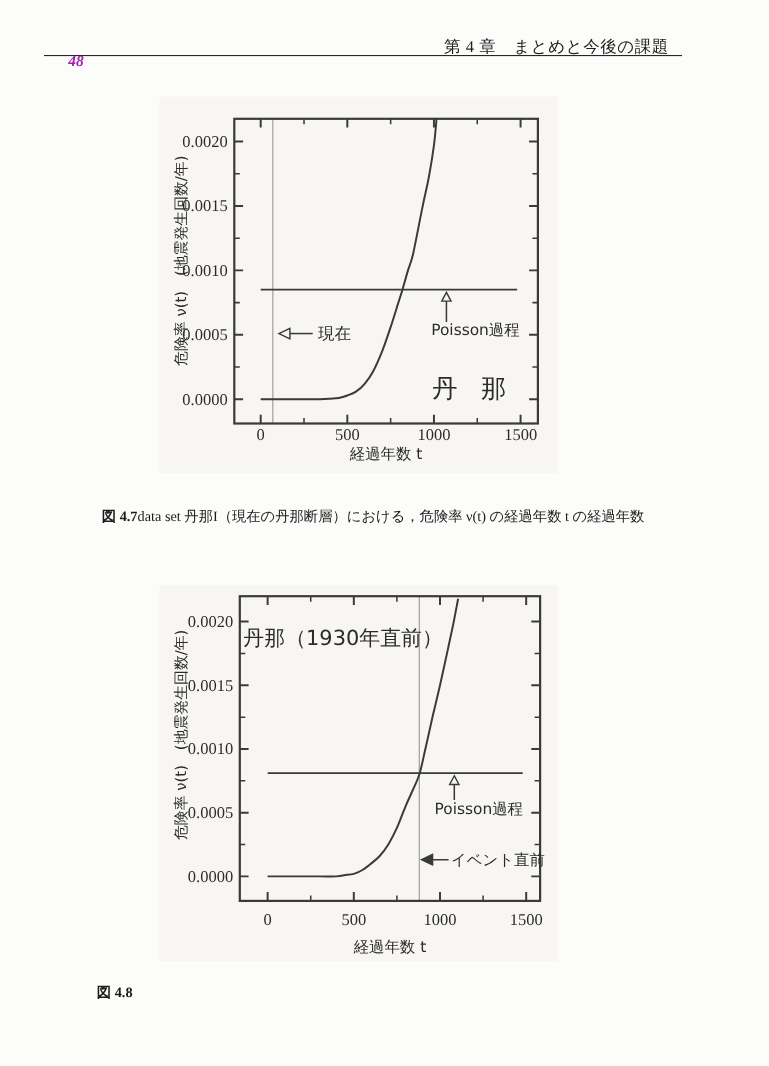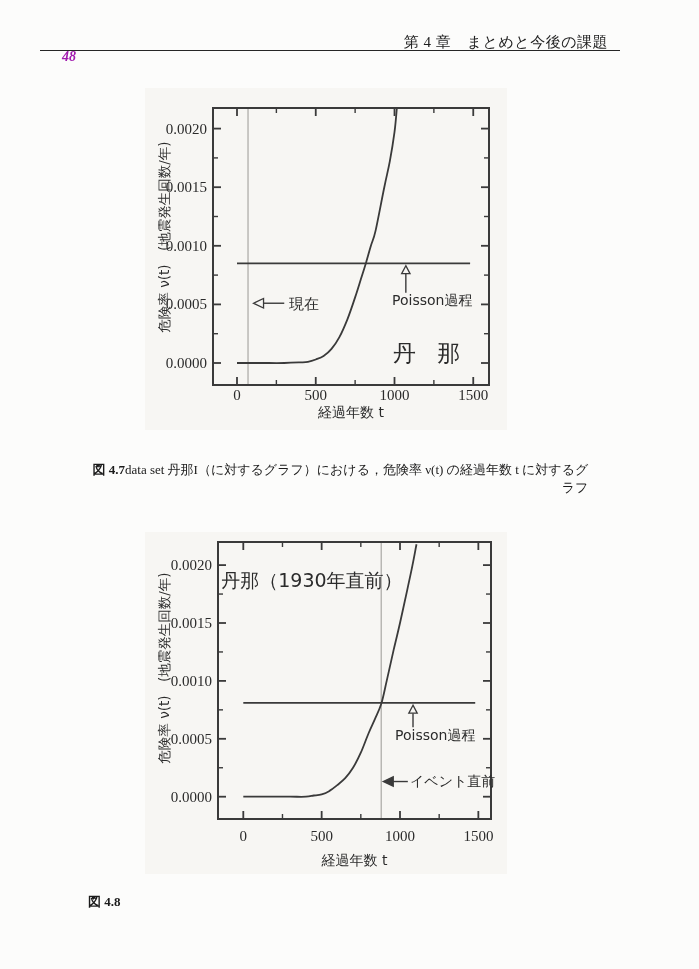--- a/index.html
+++ b/index.html
@@ -91,22 +91,21 @@
         <line x1="260.84000000000003" y1="204.68" x2="260.84000000000003" y2="185.724" stroke="#3a3a3a" stroke-width="1.4"></line>
         <polygon points="260.84000000000003,177.724 256.64000000000004,185.724 265.04,185.724" fill="#f7f6f3" stroke="#3a3a3a" stroke-width="1.3"></polygon>
         <text x="247.0" y="216.6" fill="#2b2b2b" font-family="&quot;DejaVu Sans&quot;,&quot;Liberation Sans&quot;,sans-serif" font-size="14" text-anchor="start">Poisson過程</text>
         <text x="285.1" y="273.1" fill="#2b2b2b" font-family="&quot;DejaVu Sans&quot;,&quot;Liberation Sans&quot;,sans-serif" font-size="23" text-anchor="middle" letter-spacing="7">丹 那</text>
       </svg>
   </div>
 
   <div class="caption" id="cap1">
     <span class="cap-label">図 4.7</span>
     <span class="cap-body">
-      <span class="cap-line">data set 丹那I（に対するグラフ）における，危険率 ν(t) の経過年数 t に対するグ</span>
-      <span class="cap-line">ラフ</span>
+      <span class="cap-line">data set 丹那I（現在の丹那断層）における，危険率 ν(t) の経過年数 t の経過年数</span>
     </span>
   </div>
 
   <div class="figure" id="fig2">
     <svg id="chart2" xmlns="http://www.w3.org/2000/svg" viewBox="0 0 362 342">
         <defs>
           <clipPath id="clip1">
             <rect x="72" y="9" width="275" height="279"></rect>
           </clipPath>
         </defs>

